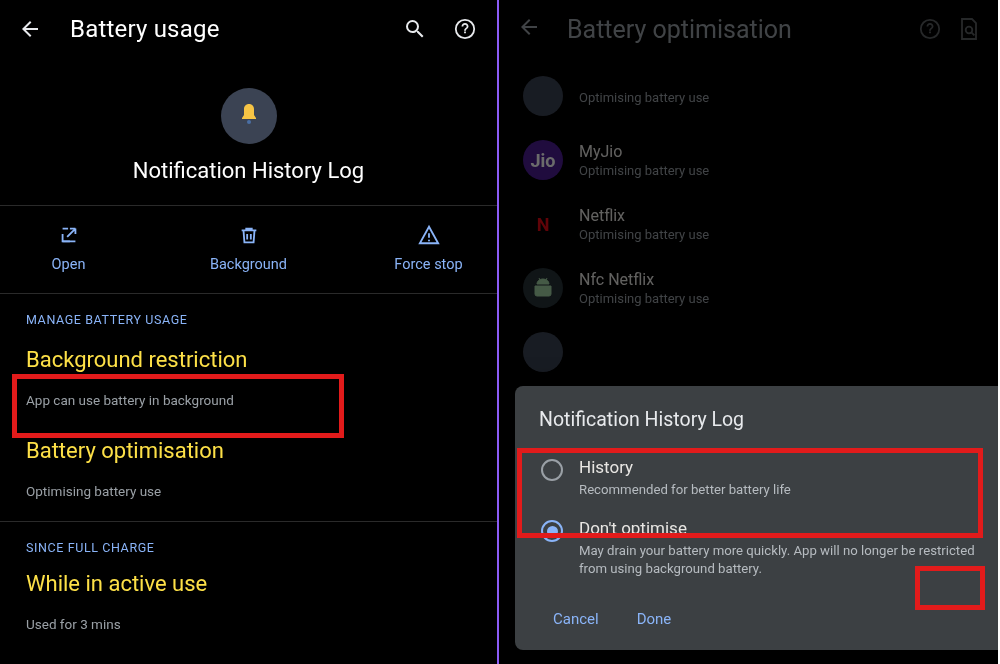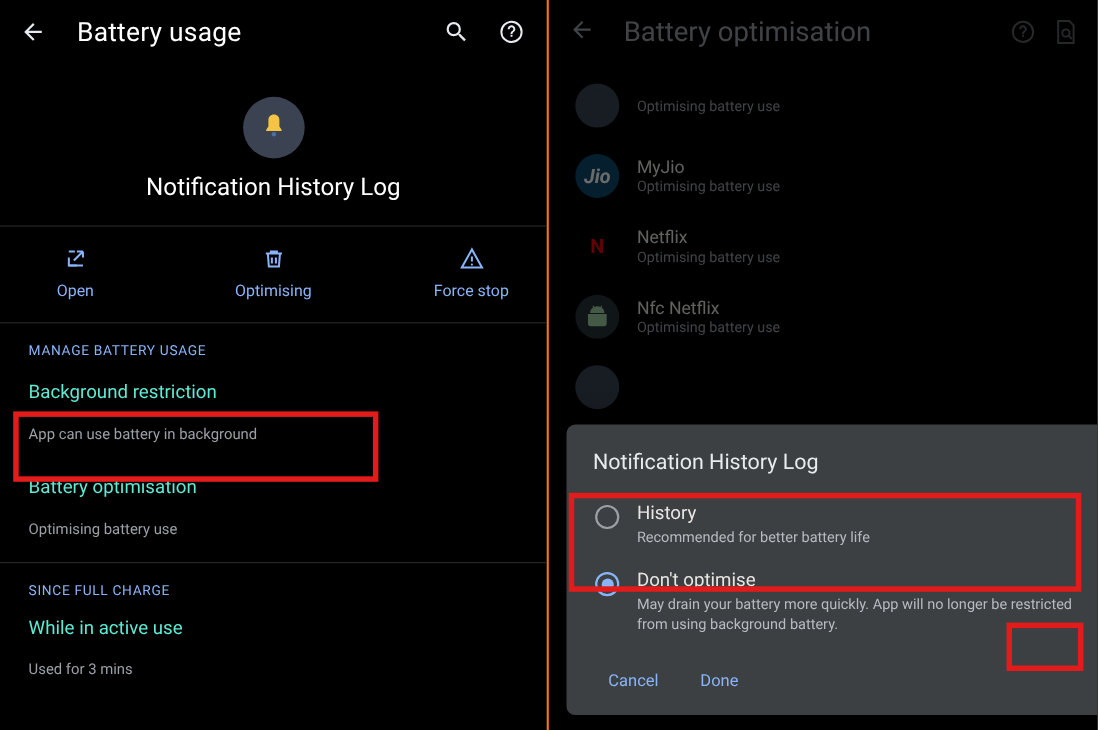--- a/index.html
+++ b/index.html
@@ -10,21 +10,21 @@
     display: flex;
     overflow: hidden;
   }
   .pane {
     height: 664px;
     background: #000;
     color: #fff;
     position: relative;
     overflow: hidden;
   }
-  .pane-left { width: 499px; border-right: 2px solid #f97316; }
+  .pane-left { width: 499px; border-right: 2px solid #8b5cf6; }
   .pane-right { width: 499px; }
 
   
   .topbar {
     display: flex; align-items: center;
     height: 58px;
     padding: 0 18px;
   }
   .topbar .title {
     font-size: 24px; font-weight: 400;
@@ -51,21 +51,21 @@
   }
   .action-btn {
     flex:1; display:flex; flex-direction:column; align-items:center;
     color:#8ab4f8; font-size:14.5px; cursor:pointer; gap:10px;
   }
   .section-label {
     color:#8ab4f8; font-size:12.5px; letter-spacing:0.6px;
     padding: 18px 26px 6px 26px;
   }
   .list-item { padding: 14px 26px 16px 26px; cursor:pointer; }
-  .list-item .li-title { font-size:17px; color:#5eead4; }
+  .list-item .li-title { font-size:22px; color:#fde047; }
   .list-item .li-sub { font-size:13.5px; color:#9aa0a6; margin-top:20px; }
 
   .red-highlight {
     position:absolute; border: 5px solid #e21b1b; pointer-events:none;
   }
 
   
   .dimmed { opacity: 0.42; }
   .topbar-right {
     display:flex; align-items:center;
@@ -160,21 +160,21 @@
       <svg width="22" height="22" viewBox="0 0 24 24">
           <path fill="none" stroke="#8ab4f8" stroke-width="2" d="M5 5h6M19 5v6M19 5L10 14M5 11v8h8"></path>
           <path fill="none" stroke="#8ab4f8" stroke-width="2" d="M19 5h-6M5 19h14"></path>
         </svg>
       <span>Open</span>
     </div>
     <div class="action-btn">
       <svg width="22" height="22" viewBox="0 0 24 24">
           <path fill="none" stroke="#8ab4f8" stroke-width="2" d="M4 7h16M9 7V5h6v2M6 7l1 13h10l1-13M10 11v6M14 11v6"></path>
         </svg>
-      <span>Optimising</span>
+      <span>Background</span>
     </div>
     <div class="action-btn">
       <svg width="22" height="22" viewBox="0 0 24 24">
           <path fill="none" stroke="#8ab4f8" stroke-width="2" d="M12 3L2 21h20L12 3z"></path>
           <path stroke="#8ab4f8" stroke-width="2" d="M12 10v5"></path>
           <circle cx="12" cy="18" r="1.1" fill="#8ab4f8"></circle>
         </svg>
       <span>Force stop</span>
     </div>
   </div>
@@ -231,21 +231,21 @@
 
     <div class="app-list" id="app-list">
         <div class="app-row">
           <div class="app-icon" style="background: rgb(59, 67, 83); color: rgb(255, 255, 255);"></div>
           <div class="app-text">
             <div class="name"></div>
             <div class="sub">Optimising battery use</div>
           </div>
         </div>
         <div class="app-row">
-          <div class="app-icon" style="background: #0c4a6e; color: rgb(255, 255, 255); font-style: italic;">Jio</div>
+          <div class="app-icon" style="background: #4c1d95; color: rgb(255, 255, 255);">Jio</div>
           <div class="app-text">
             <div class="name">MyJio</div>
             <div class="sub">Optimising battery use</div>
           </div>
         </div>
         <div class="app-row">
           <div class="app-icon" style="background: rgb(0, 0, 0); color: rgb(229, 9, 20);">N</div>
           <div class="app-text">
             <div class="name">Netflix</div>
             <div class="sub">Optimising battery use</div>

